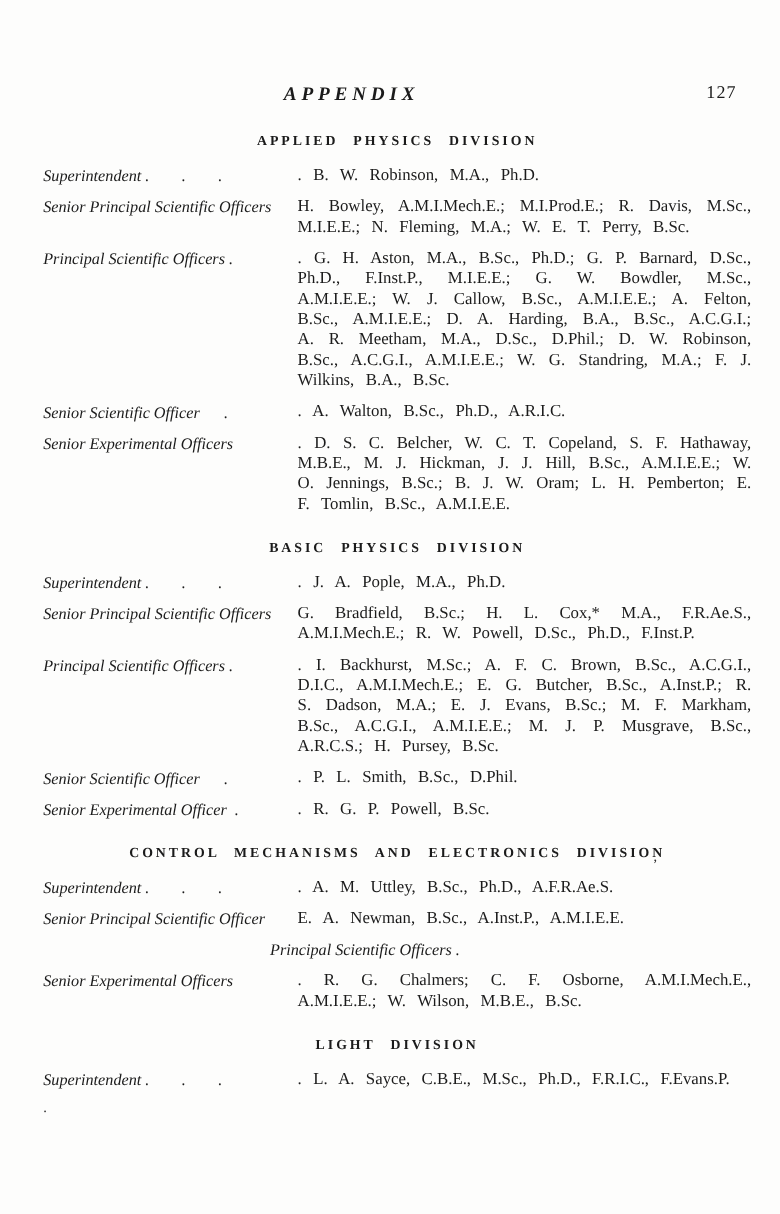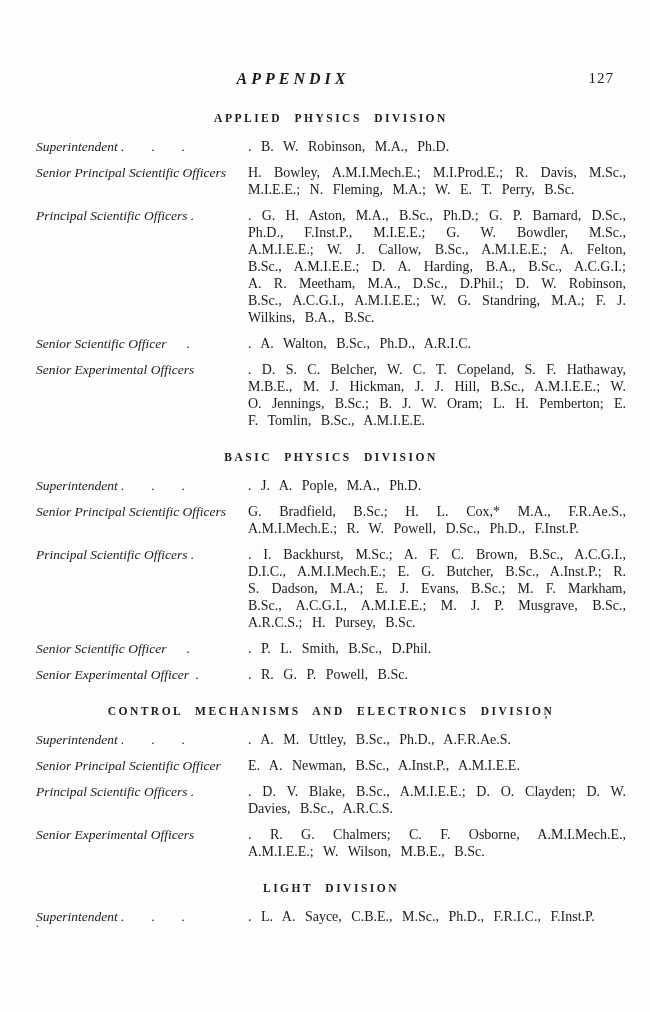--- a/index.html
+++ b/index.html
@@ -145,31 +145,30 @@
     <div class="row">
       <span class="label">Superintendent .  .  .</span>
       <span class="value">. A. M. Uttley, B.Sc., Ph.D., A.F.R.Ae.S.</span>
     </div>
     <div class="row">
       <span class="label">Senior Principal Scientific Officer</span>
       <span class="value">E. A. Newman, B.Sc., A.Inst.P., A.M.I.E.E.</span>
     </div>
     <div class="row">
       <span class="label">Principal Scientific Officers .</span>
-      <span class="value">. D. V. Blake, B.Sc., A.M.I.E.E.; D. O. Clayden; D. W. Davies, B.Sc., A.R.C.S.</span>
     </div>
     <div class="row">
       <span class="label">Senior Experimental Officers</span>
       <span class="value">. R. G. Chalmers; C. F. Osborne, A.M.I.Mech.E., A.M.I.E.E.; W. Wilson, M.B.E., B.Sc.</span>
     </div>
 
     <div class="division-heading">LIGHT DIVISION</div>
     <div class="row">
       <span class="label">Superintendent .  .  .</span>
-      <span class="value">. L. A. Sayce, C.B.E., M.Sc., Ph.D., F.R.I.C., F.Inst.P.</span>
+      <span class="value">. L. A. Sayce, C.B.E., M.Sc., Ph.D., F.R.I.C., F.Evans.P.</span>
     </div>
 
   </div>
 
   <span class="artifact artifact-tick">’</span>
   <span class="artifact artifact-dot">.</span>
   <div class="scan-edge-bar"></div>
 
 </div>
 

